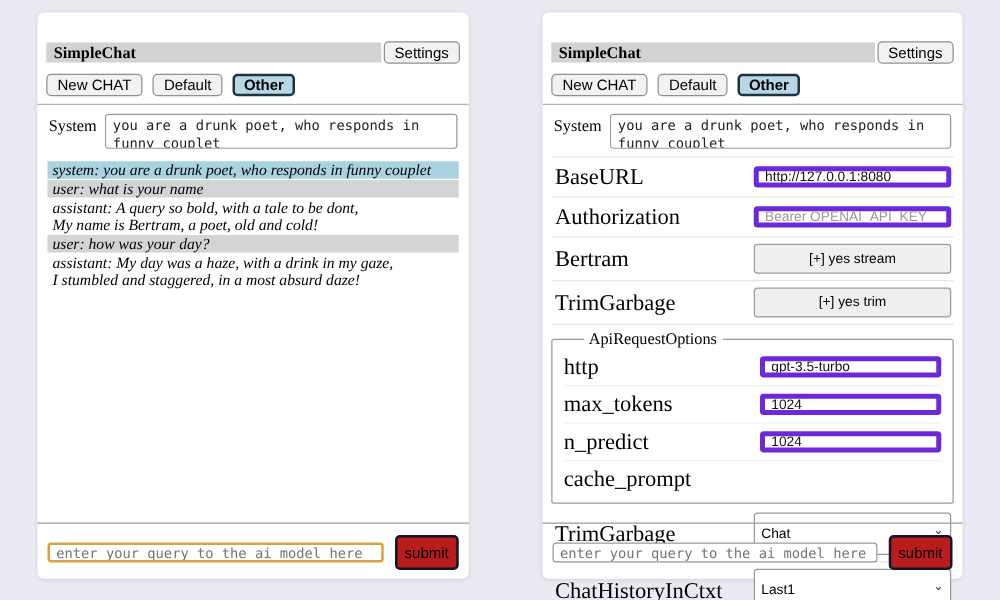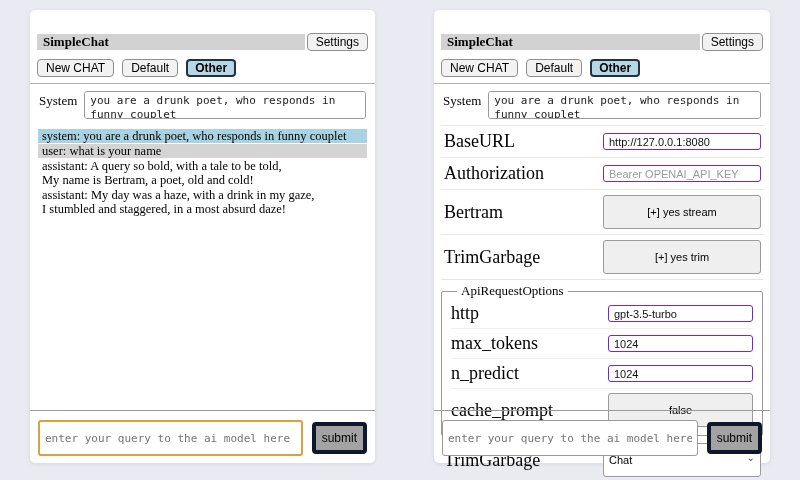--- a/index.html
+++ b/index.html
@@ -52,72 +52,72 @@
   .system-row .lbl { font-size: 13px; padding-top: 2px; }
   .system-row textarea {
     flex: 1; height: 28px; resize: none;
     font: 11px/14px "DejaVu Sans Mono", monospace;
     border: 1px solid #9a9a9a; border-radius: 3px;
     padding: 2px 5px; color: #222; outline: none;
   }
 
   
   .messages { margin: 10px 1px 0; font-size: 12.5px; line-height: 14px; color: #000; }
-  .msg { padding: 0 4px; margin-bottom: 1px; }
+  .msg { padding: 0 4px; margin-bottom: 1px; font-style: italic; }
   .msg.system    { background: #a9d3e2; }
   .msg.user      { background: #d4d4d4; }
   .msg.assistant { background: #ffffff; }
 
   
   .settings { margin-top: 2px; border-top: 1px solid #e6e6e6; }
   .srow {
     display: flex; align-items: center; justify-content: space-between;
     padding: 5px 2px 5px 3px; border-bottom: 1px solid #e6e6e6;
   }
   .srow .label { font-size: 18px; color: #000; }
   .ctrl { width: 158px; }
   input.ctrl {
-    height: 17px; border: 1px solid #6d28d9; border-radius: 3px;
+    height: 17px; border: 4px solid #6d28d9; border-radius: 3px;
     font: 11px "Liberation Sans", sans-serif; padding: 1px 5px; color: #111;
   }
   input.ctrl::placeholder { color: #9a9a9a; }
   button.ctrl {
-    height: 34px; background: #efefef; border: 1px solid #9a9a9a; border-radius: 3px;
+    height: 24px; background: #efefef; border: 1px solid #9a9a9a; border-radius: 3px;
     font: 11px "Liberation Sans", sans-serif; color: #000; cursor: pointer;
   }
   .fake-select {
     height: 34px; border: 1px solid #9a9a9a; border-radius: 3px; background: #fff;
     display: flex; align-items: center; justify-content: space-between;
     font: 11px "Liberation Sans", sans-serif; padding: 0 5px; cursor: pointer;
   }
   .fake-select .chev { font-size: 10px; color: #444; line-height: 8px; margin-top: -4px; }
 
   fieldset.options {
     border: 1px solid #9a9a9a; border-radius: 2px;
     margin: 3px 0 2px; padding: 0 9px 4px;
   }
-  fieldset.options legend { font-size: 13px; padding: 0 4px; margin-left: 6px; }
+  fieldset.options legend { font-size: 13px; padding: 0 4px; margin-left: 16px; }
   fieldset.options .srow { border-bottom: none; border-top: 1px solid #f1f1f1; padding: 4px 0; }
   fieldset.options .srow:first-of-type { border-top: none; }
   fieldset.options .ctrl { width: 145px; }
 
   
   .footer { position: absolute; left: 0; right: 0; bottom: 7px; }
   .footer hr.qrule { border: none; border-top: 1px solid #9a9a9a; margin: 0 0 9px; }
   .query-row { display: flex; gap: 9px; padding: 0 8px; align-items: center; }
   .query-input {
-    flex: 1; height: 36px;
+    flex: 1; height: 16px;
     font: 11px "DejaVu Sans Mono", monospace;
     border: 1px solid #9a9a9a; border-radius: 3px;
     padding: 0 5px; color: #444; outline: none;
   }
   .query-input.focused { border: 2px solid #d9a23e; }
   .submit-btn {
     font: 12px "Liberation Sans", sans-serif;
-    background: #a3a3a3; border: 4px solid #0f172a; border-radius: 4px;
+    background: #b91c1c; border: 2px solid #0f172a; border-radius: 4px;
     padding: 5px 6px; cursor: pointer;
   }
 </style>
 </head>
 <body>
 
 <div class="panel left">
   <div class="title-row">
     <div class="title-bar">SimpleChat</div>
     <button class="btn">Settings</button>
@@ -133,23 +133,24 @@
 
   <div class="system-row">
     <span class="lbl">System</span>
     <textarea spellcheck="false" style="">you are a drunk poet, who responds in funny couplet</textarea>
   </div>
 
   <div class="messages">
     <div class="msg system">system: you are a drunk poet, who responds in funny couplet</div>
     <div class="msg user">user: what is your name</div>
     <div class="msg assistant">
-      <div>assistant: A query so bold, with a tale to be told,</div>
+      <div>assistant: A query so bold, with a tale to be dont,</div>
       <div>My name is Bertram, a poet, old and cold!</div>
     </div>
+    <div class="msg user">user: how was your day?</div>
     <div class="msg assistant">
       <div>assistant: My day was a haze, with a drink in my gaze,</div>
       <div>I stumbled and staggered, in a most absurd daze!</div>
     </div>
   </div>
 
   <div class="footer">
     <hr class="qrule">
     <div class="query-row">
       <input class="query-input focused" placeholder="enter your query to the ai model here" style="">
@@ -204,21 +205,20 @@
       <div class="srow">
         <span class="label">max_tokens</span>
         <input class="ctrl" value="1024" style="">
       </div>
       <div class="srow">
         <span class="label">n_predict</span>
         <input class="ctrl" value="1024" style="">
       </div>
       <div class="srow">
         <span class="label">cache_prompt</span>
-        <button class="ctrl">false</button>
       </div>
     </fieldset>
 
     <div class="srow">
       <span class="label">TrimGarbage</span>
       <div class="fake-select ctrl">
         <span>Chat</span>
         <span class="chev">⌄</span>
       </div>
     </div>

